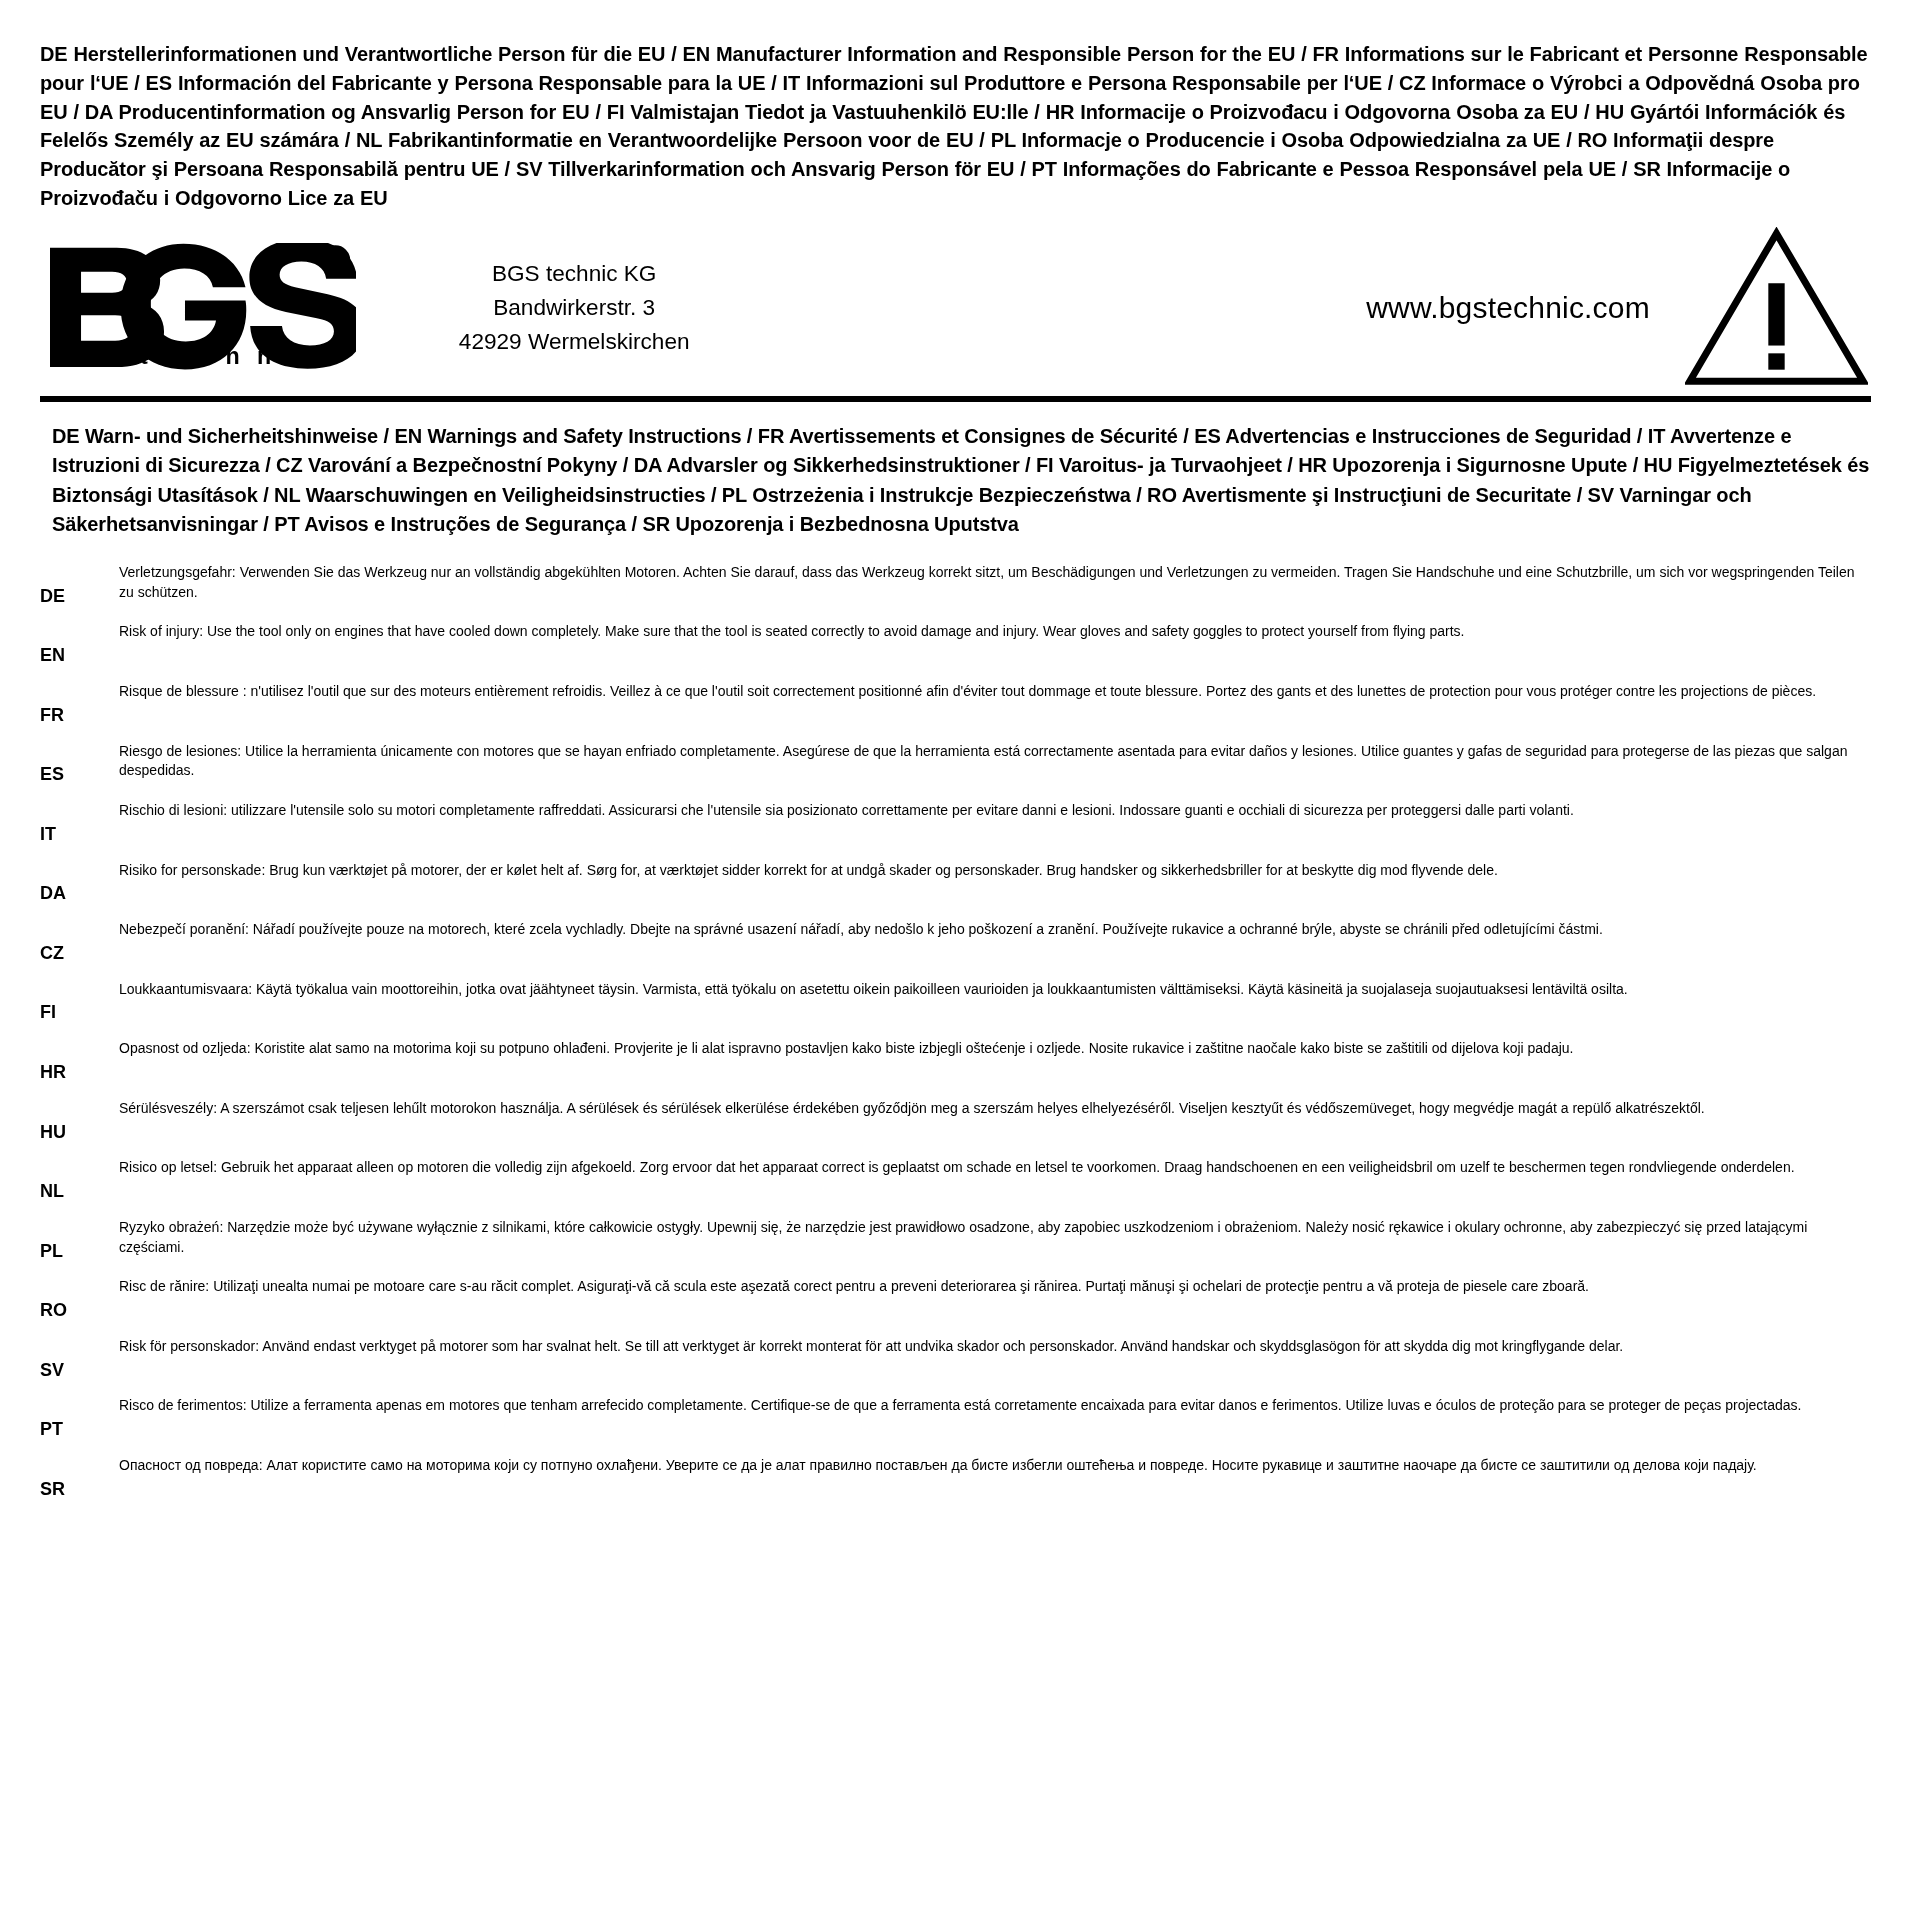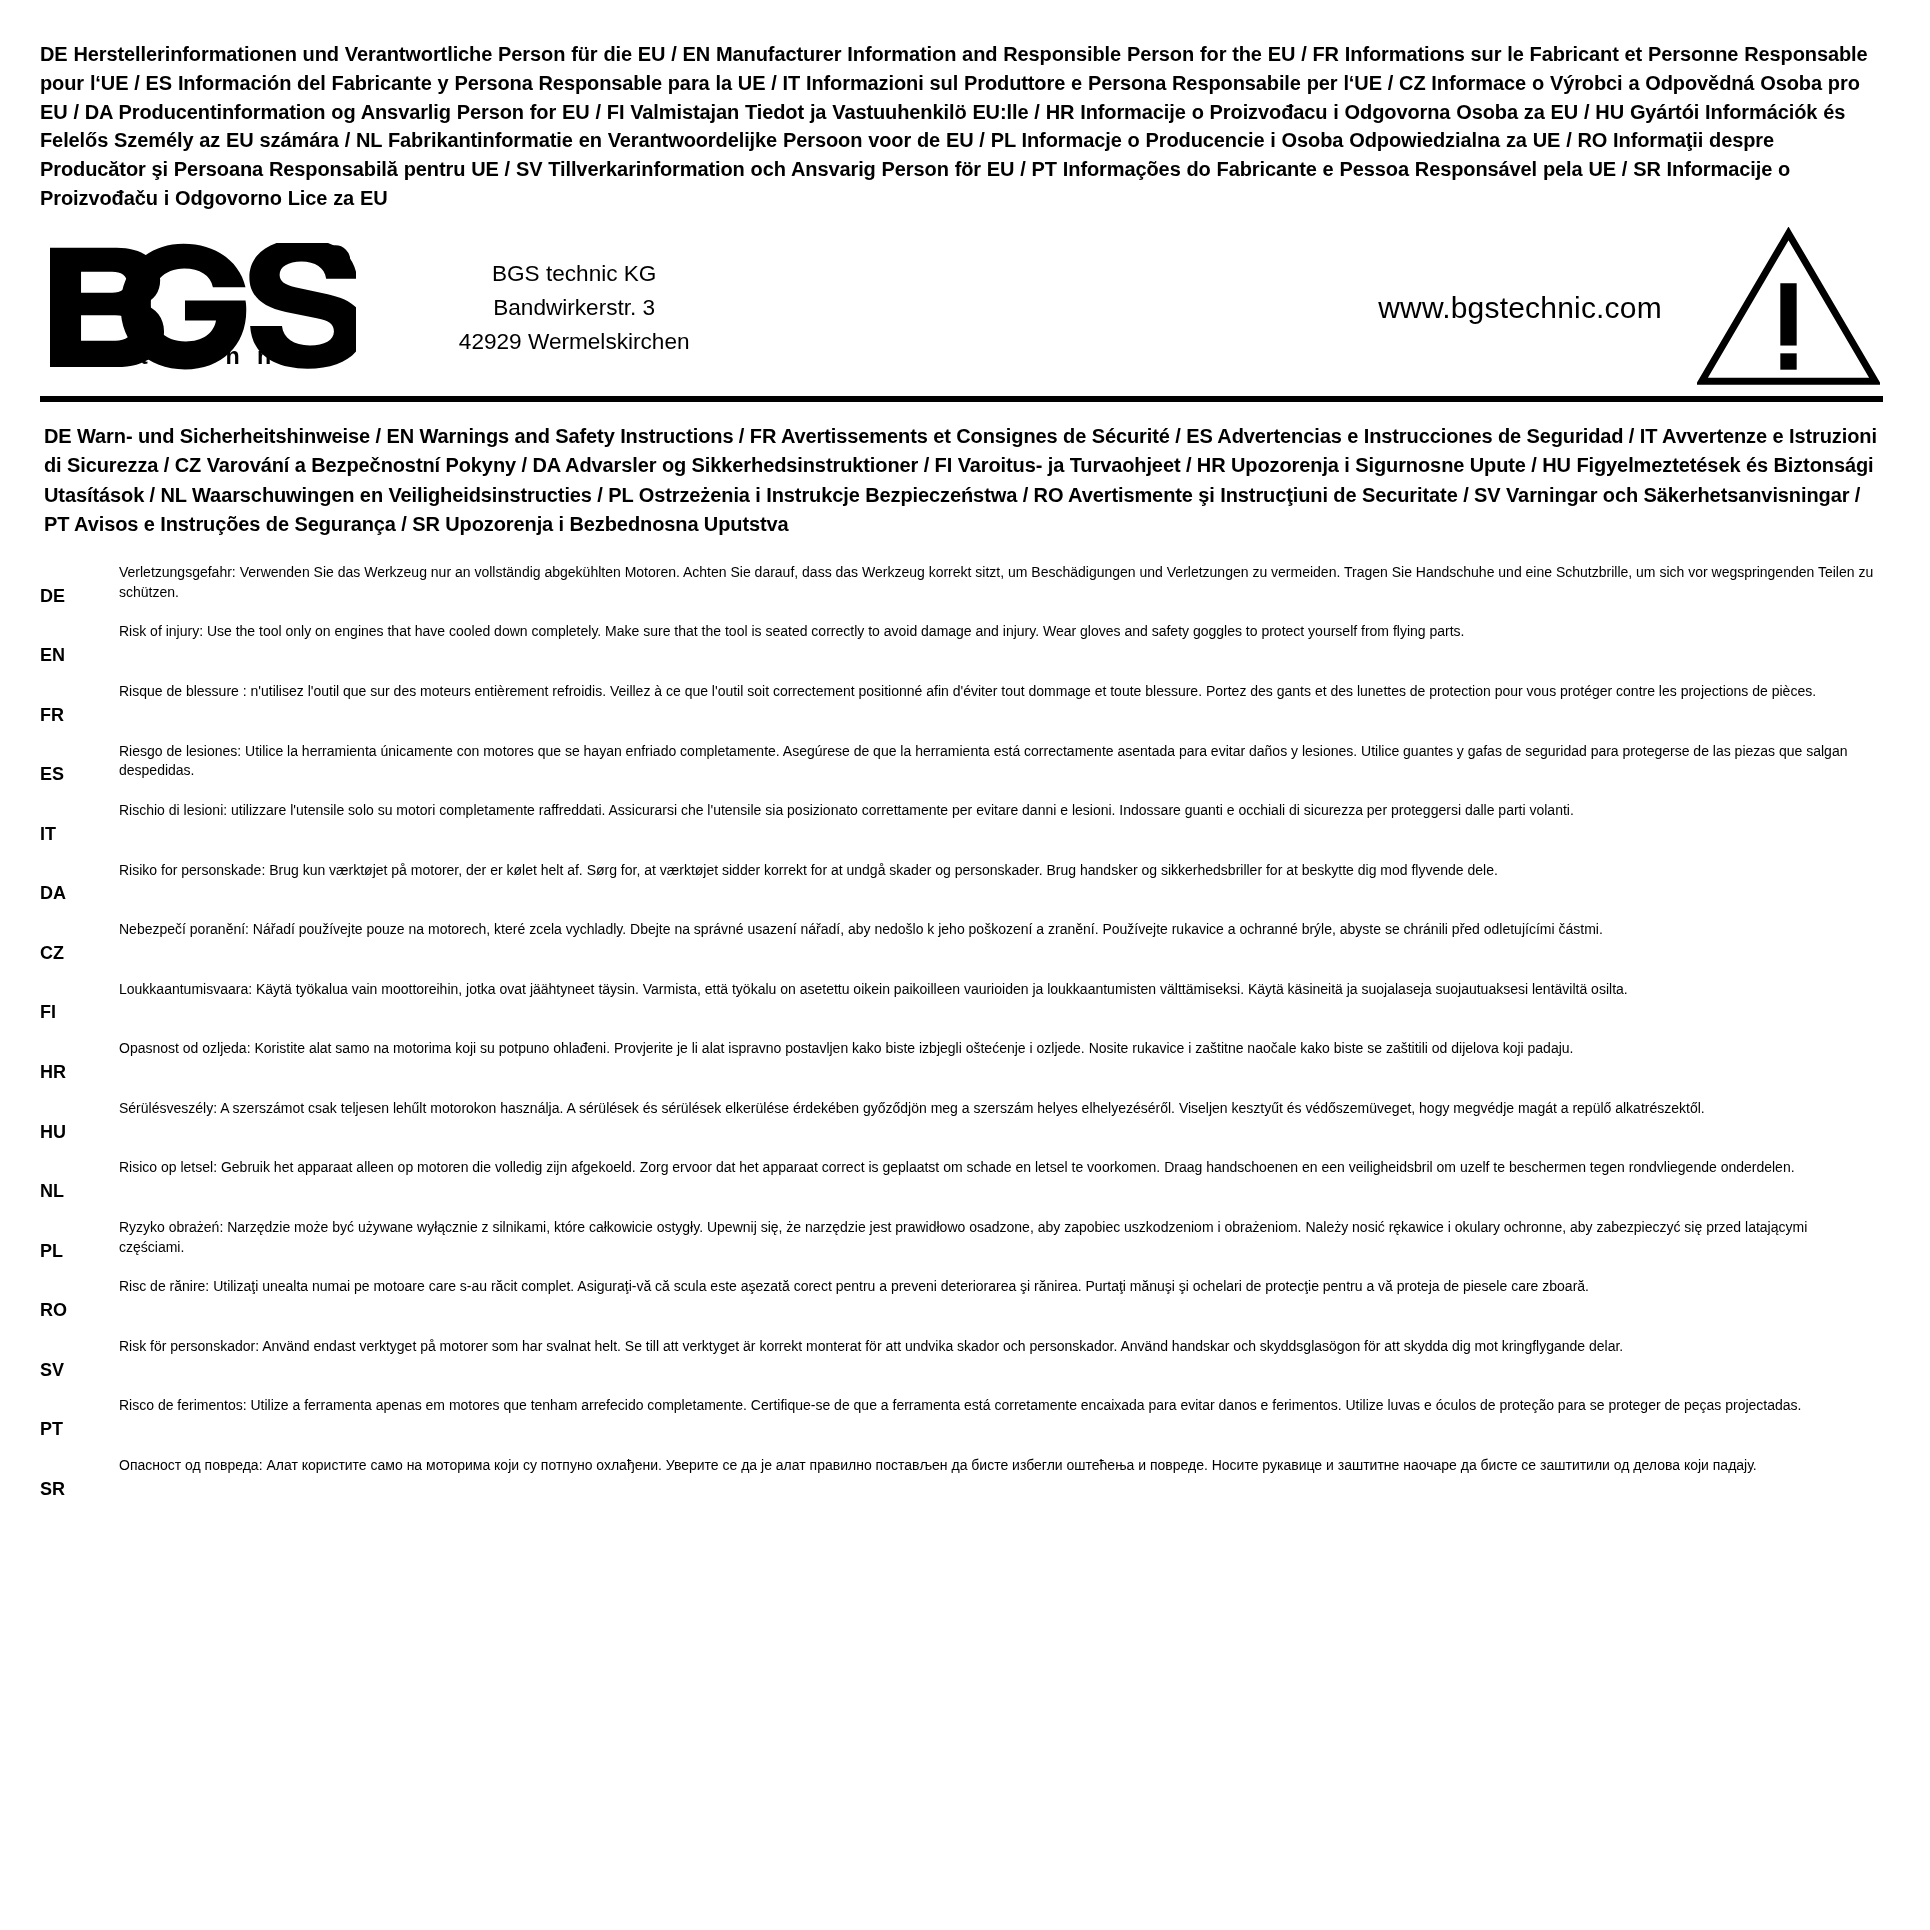--- a/index.html
+++ b/index.html
@@ -11,21 +11,21 @@
     width: 1930px;
     height: 1930px;
     font-family: "Liberation Sans", sans-serif;
     color: #000000;
     -webkit-font-smoothing: antialiased;
   }
   .page {
     box-sizing: border-box;
     width: 1930px;
     height: 1484px;
-    padding: 40px 47px 0 40px;
+    padding: 40px 59px 0 40px;
     position: relative;
   }
 
   
   .manufacturer-heading {
     font-size: 20px;
     font-weight: bold;
     line-height: 1.44;
     letter-spacing: -0.1px;
     margin: 0 0 12.5px 0;
@@ -86,21 +86,21 @@
     background: #000;
     margin: 4.7px 0 0 0;
   }
 
   
   .warnings-title {
     font-size: 20px;
     font-weight: bold;
     line-height: 1.48;
     letter-spacing: -0.1px;
-    margin: 20px 0 23px 4px;
+    margin: 20px 0 23px 12px;
   }
 
   
   .lang-list {
     margin-top: 4.7px;
   }
   .lang-row {
     display: flex;
     margin-bottom: 13.2px;
   }

